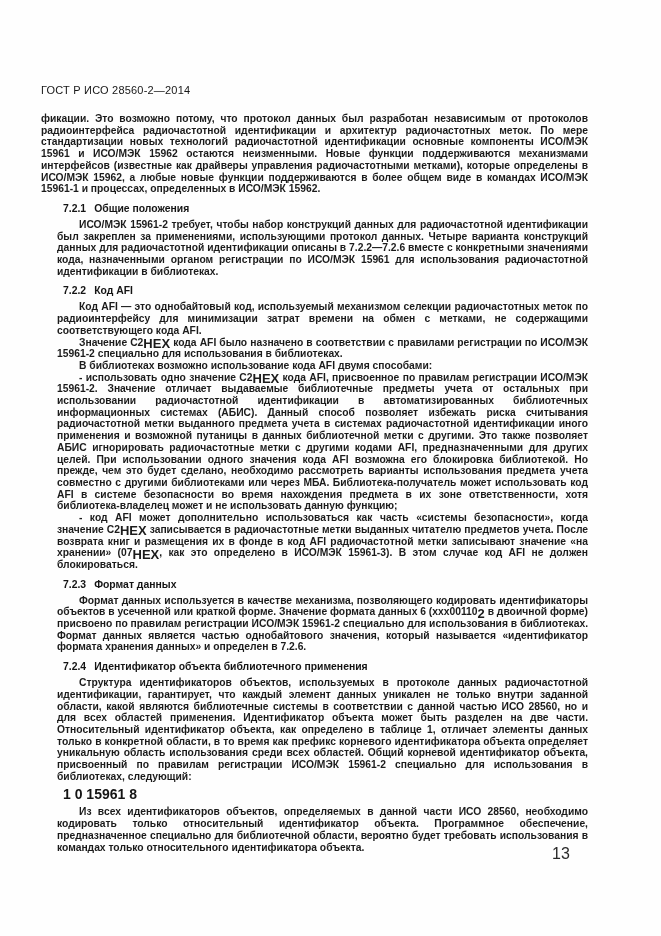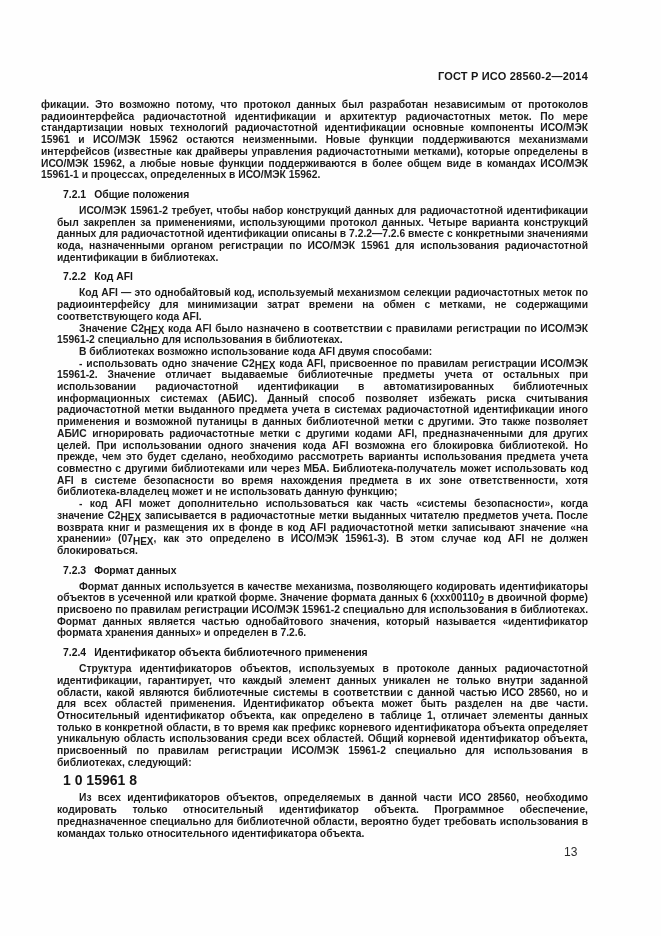--- a/index.html
+++ b/index.html
@@ -16,26 +16,26 @@
   }
   .page {
     position: relative;
     width: 661px;
     height: 936px;
     background: #fefefe;
     box-sizing: border-box;
     padding: 66px 73px 0 41px;
   }
   .running-header {
-    text-align: right;
-    font-weight: bold;
+    text-align: left;
+    font-weight: normal;
     font-size: 11px;
     letter-spacing: 0.2px;
     color: #161616;
-    margin: 4px 0 17px 0;
+    margin: 18px 0 17px 0;
   }
   .para {
     margin: 0;
     font-size: 10.3px;
     line-height: 11.7px;
     text-align: justify;
     color: #1b1b1b;
     font-weight: bold;
   }
   .indent {
@@ -55,31 +55,31 @@
   }
   .oid-line {
     margin: 6px 0;
     font-size: 14px;
     line-height: 12px;
     font-weight: bold;
     padding-left: 22px;
     color: #141414;
   }
   sub.hexsub {
-    font-size: 10px;
+    font-size: 13px;
     line-height: 0;
     vertical-align: baseline;
     position: relative;
     top: 2.5px;
   }
   .page-number {
     position: absolute;
-    left: 564px;
+    left: 552px;
     top: 845px;
-    font-size: 12px;
+    font-size: 16px;
     color: #2a2a2a;
   }
 </style>
 </head>
 <body>
 
 <div class="page">
 
   <div class="running-header">ГОСТ Р ИСО 28560-2—2014</div>
 

